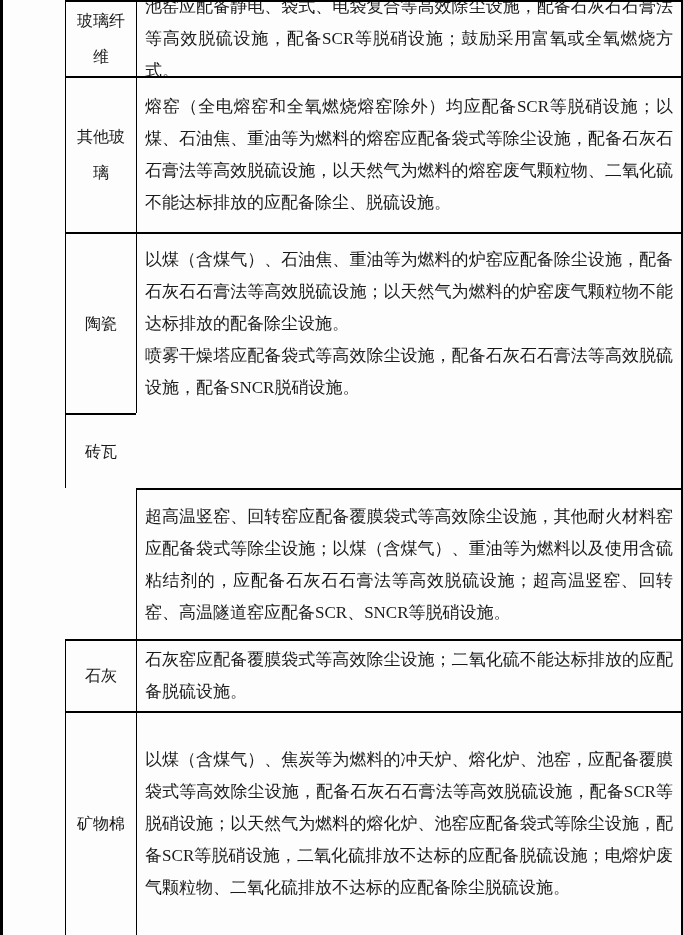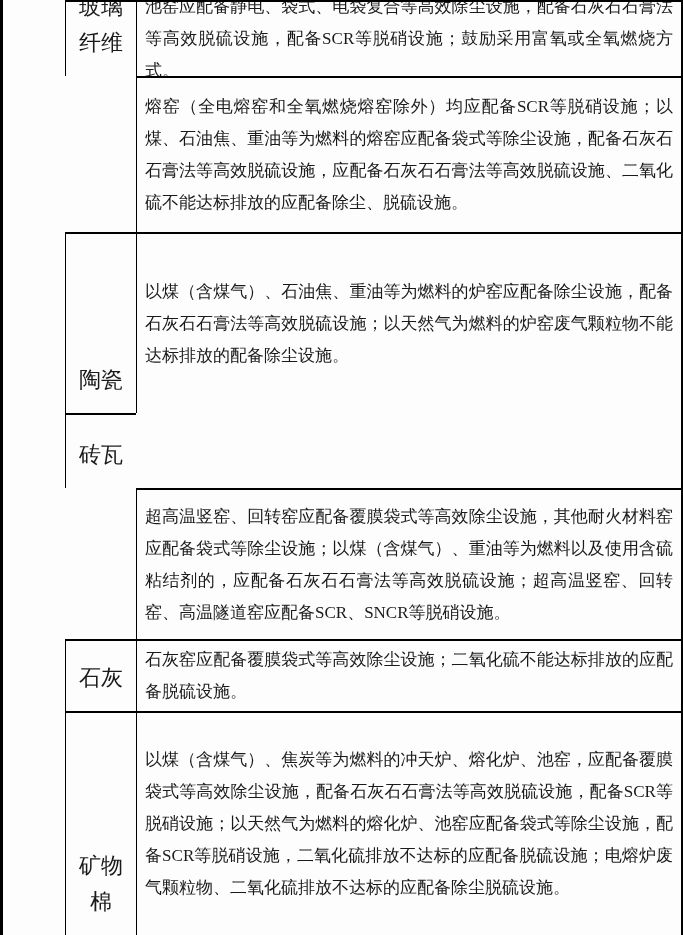--- a/index.html
+++ b/index.html
@@ -50,25 +50,25 @@
     letter-spacing: 1px;
   }
   
   .cat {
     grid-column: 2;
     border-left: 1px solid #000;
     border-top: 2px solid #000;
     display: flex;
     flex-direction: column;
     align-items: center;
-    justify-content: flex-end;
+    justify-content: center;
     text-align: center;
-    font-size: 22px;
+    font-size: 16px;
     line-height: 36px;
-    padding: 15px 6px;
+    padding: 8px 6px;
     word-break: break-all;
   }
   
   .desc {
     grid-column: 3;
     border-left: 1px solid #000;
     border-top: 2px solid #000;
     display: flex;
     flex-direction: column;
     justify-content: center;
@@ -98,29 +98,33 @@
 
     <div class="cell c1-empty"></div>
 
     <div class="cell cat r1">
       <span>玻璃纤维</span>
     </div>
     <div class="cell desc r1">
       <p>池窑应配备静电、袋式、电袋复合等高效除尘设施，配备石灰石石膏法等高效脱硫设施，配备SCR等脱硝设施；鼓励采用富氧或全氧燃烧方式。</p>
     </div>
 
+    <div class="cell cat r2">
+      <span>其他玻璃</span>
+    </div>
     <div class="cell desc r2">
-      <p>熔窑（全电熔窑和全氧燃烧熔窑除外）均应配备SCR等脱硝设施；以煤、石油焦、重油等为燃料的熔窑应配备袋式等除尘设施，配备石灰石石膏法等高效脱硫设施，应配备石灰石石膏法等高效脱硫设施、二氧化硫不能达标排放的应配备除尘、脱硫设施。</p>
+      <p>熔窑（全电熔窑和全氧燃烧熔窑除外）均应配备SCR等脱硝设施；以煤、石油焦、重油等为燃料的熔窑应配备袋式等除尘设施，配备石灰石石膏法等高效脱硫设施，以天然气为燃料的熔窑废气颗粒物、二氧化硫不能达标排放的应配备除尘、脱硫设施。</p>
     </div>
 
     <div class="cell cat r3">
       <span>陶瓷</span>
     </div>
     <div class="cell desc r3">
       <p>以煤（含煤气）、石油焦、重油等为燃料的炉窑应配备除尘设施，配备石灰石石膏法等高效脱硫设施；以天然气为燃料的炉窑废气颗粒物不能达标排放的配备除尘设施。</p>
+      <p>喷雾干燥塔应配备袋式等高效除尘设施，配备石灰石石膏法等高效脱硫设施，配备SNCR脱硝设施。</p>
     </div>
 
     <div class="cell cat r4">
       <span>砖瓦</span>
     </div>
 
     <div class="cell desc r5">
       <p>超高温竖窑、回转窑应配备覆膜袋式等高效除尘设施，其他耐火材料窑应配备袋式等除尘设施；以煤（含煤气）、重油等为燃料以及使用含硫粘结剂的，应配备石灰石石膏法等高效脱硫设施；超高温竖窑、回转窑、高温隧道窑应配备SCR、SNCR等脱硝设施。</p>
     </div>
 

